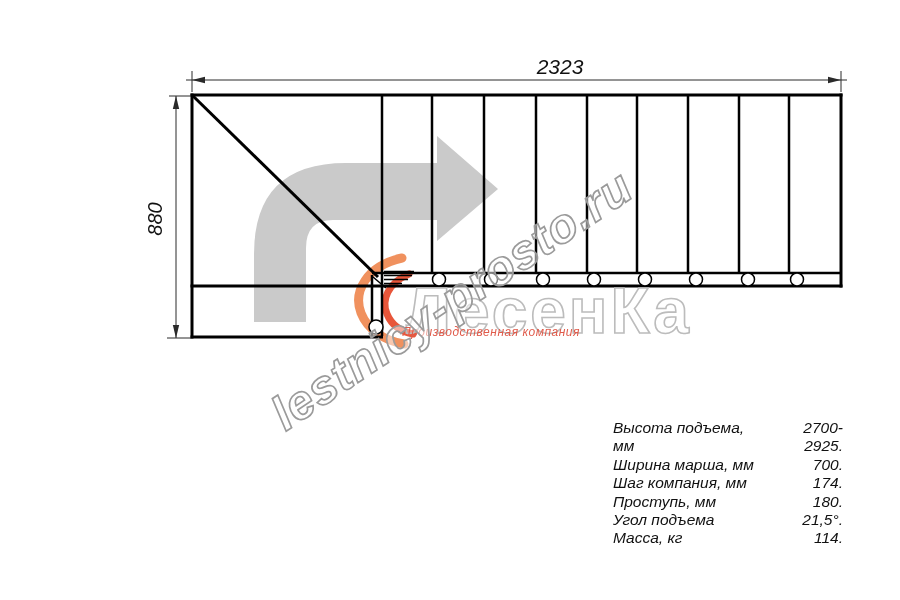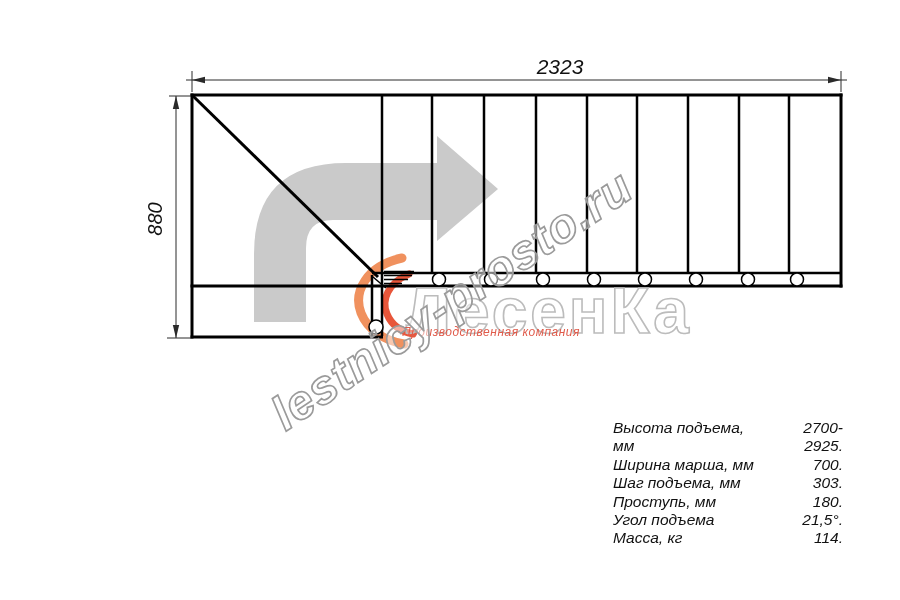--- a/index.html
+++ b/index.html
@@ -136,22 +136,22 @@
   <div id="specs">
     <div class="spec-row">
       <span class="spec-label">Высота подъема, мм</span>
       <span class="spec-value">2700-2925.</span>
     </div>
     <div class="spec-row">
       <span class="spec-label">Ширина марша, мм</span>
       <span class="spec-value">700.</span>
     </div>
     <div class="spec-row">
-      <span class="spec-label">Шаг подъема, мм</span>
-      <span class="spec-value">303.</span>
+      <span class="spec-label">Шаг компания, мм</span>
+      <span class="spec-value">174.</span>
     </div>
     <div class="spec-row">
       <span class="spec-label">Проступь, мм</span>
       <span class="spec-value">180.</span>
     </div>
     <div class="spec-row">
       <span class="spec-label">Угол подъема</span>
       <span class="spec-value">21,5°.</span>
     </div>
     <div class="spec-row">

